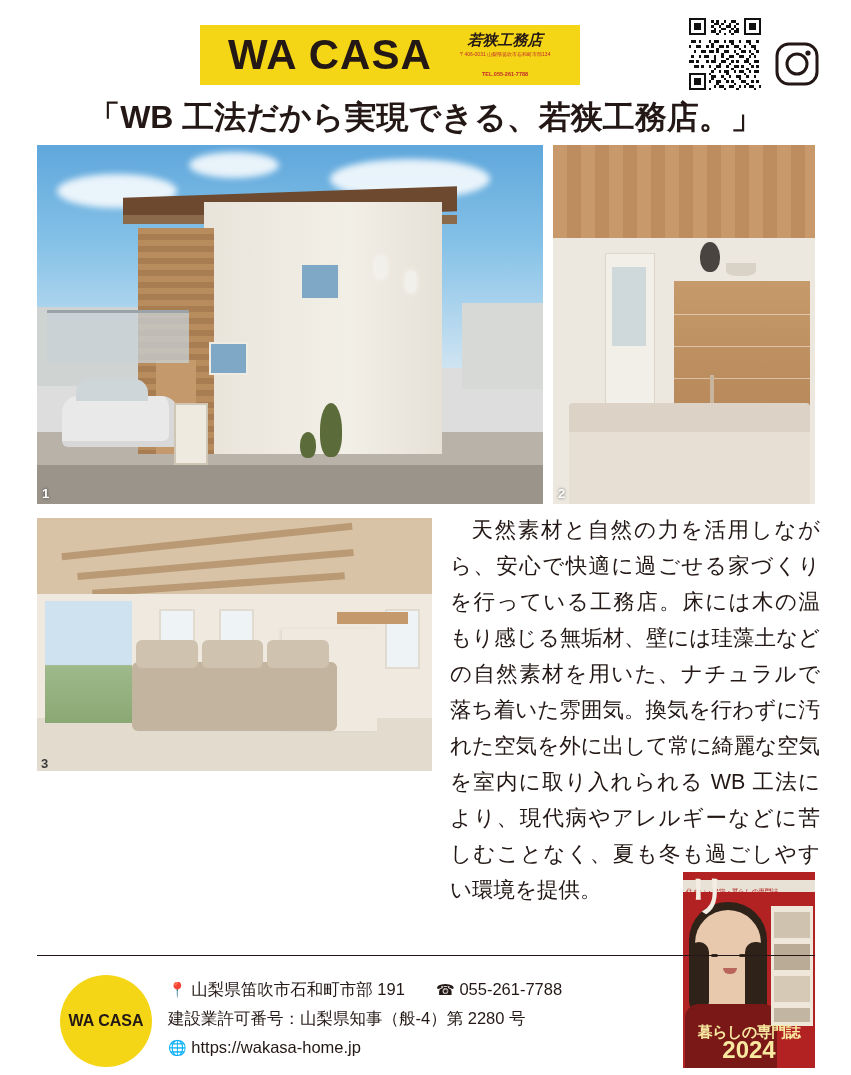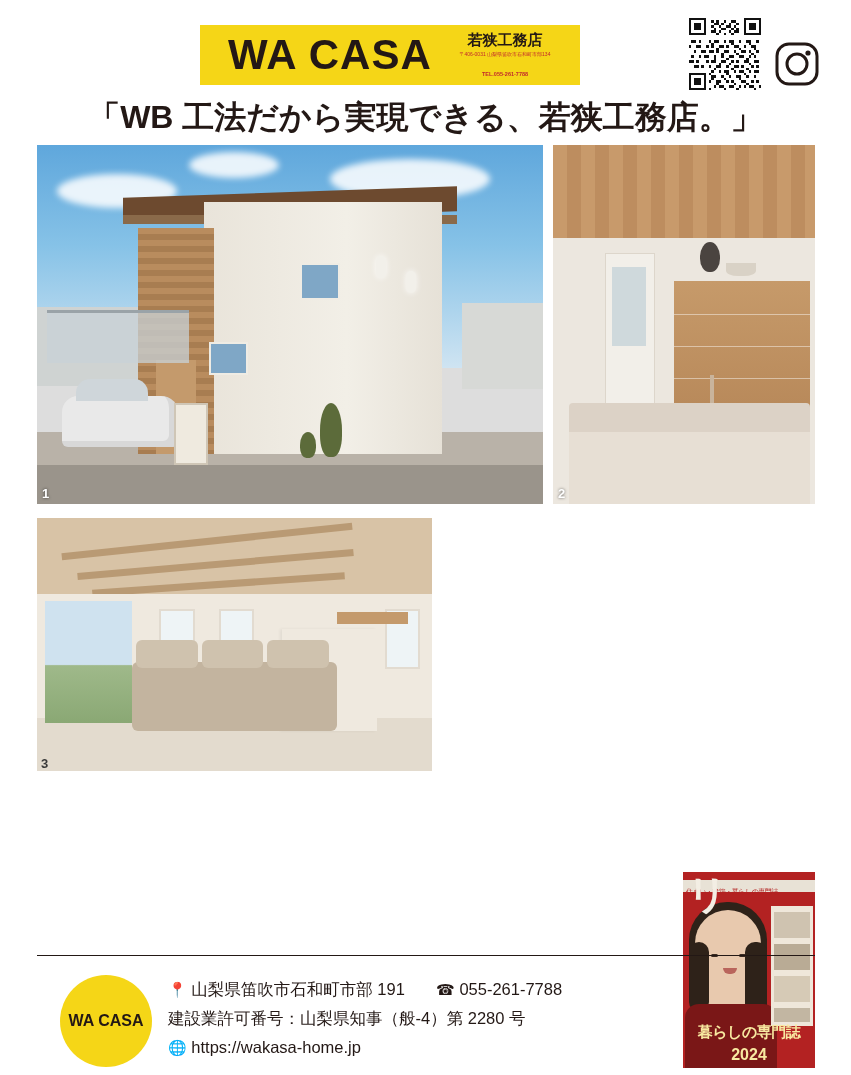--- a/index.html
+++ b/index.html
@@ -6,21 +6,21 @@
   body{width:851px;height:1075px;position:relative;font-family:"Liberation Sans","DejaVu Sans",sans-serif;color:#231815;overflow:hidden;}
   .page{position:absolute;left:0;top:0;width:851px;height:1075px;background:#fff;}
 
   
   .header{position:absolute;left:0;top:0;width:851px;height:100px;}
   .logo-house{position:absolute;left:26px;top:16px;width:120px;height:74px;}
   .logo-house svg{position:absolute;left:0;top:0;}
   .logo-label{position:absolute;left:0;top:50px;width:120px;text-align:center;font-size:17px;font-weight:bold;letter-spacing:1px;color:#231815;}
   .brand-band{position:absolute;left:200px;top:25px;width:380px;height:60px;background:#f5d617;}
   .brand-title{position:absolute;left:28px;top:8px;font-size:42px;font-weight:bold;letter-spacing:1px;color:#231815;line-height:44px;font-family:"Liberation Sans",sans-serif;}
-  .brand-sub{position:absolute;right:10px;top:6px;width:130px;text-align:center;font-size:15px;font-weight:bold;color:#231815;}
+  .brand-sub{position:absolute;right:10px;top:6px;width:130px;text-align:center;font-size:15px;font-weight:bold;color:#231815;font-style:italic;}
   .brand-addr{position:absolute;right:10px;top:26px;width:130px;text-align:center;font-size:5px;line-height:6px;color:#c1272d;}
   .brand-tel{position:absolute;right:10px;top:46px;width:130px;text-align:center;font-size:5.5px;color:#c1272d;font-weight:bold;}
 
   .qr{position:absolute;left:689px;top:18px;width:72px;height:72px;}
   .qr canvas, .qr .qrimg{width:72px;height:72px;display:block;}
   .ig{position:absolute;left:775px;top:42px;width:44px;height:44px;}
   .ig svg{display:block;}
 
   
   .catch{position:absolute;left:0;top:96px;width:851px;text-align:center;font-size:32px;font-weight:bold;letter-spacing:0px;color:#231815;}
@@ -101,21 +101,21 @@
   .mag-hair2{position:absolute;left:6px;top:70px;width:20px;height:70px;background:#2e2219;border-radius:10px;}
   .mag-hair3{position:absolute;left:62px;top:70px;width:22px;height:74px;background:#2e2219;border-radius:10px;}
   .mag-coat{position:absolute;left:2px;top:132px;width:92px;height:64px;background:#7a1717;border-radius:14px 14px 0 0;}
   .mag-eye{position:absolute;width:7px;height:3px;background:#3a2a20;border-radius:2px;}
   .mag-mouth{position:absolute;left:40px;top:96px;width:14px;height:6px;background:#b9655c;border-radius:0 0 7px 7px;}
   .mag-side{position:absolute;right:2px;top:34px;width:42px;height:120px;background:#efe7da;}
   .mag-side .ss{position:absolute;left:3px;width:36px;background:#cfc3b0;}
   .mag-ribbon{position:absolute;left:0;top:8px;width:100%;height:12px;background:#e8e2d6;}
   .mag-ribbon span{font-size:7px;color:#b32222;line-height:12px;padding-left:3px;letter-spacing:-.5px;}
   .mag-award{position:absolute;left:2px;bottom:26px;width:128px;text-align:center;font-size:15px;font-weight:bold;color:#f8e9a0;letter-spacing:-.5px;}
-  .mag-year{position:absolute;left:2px;bottom:4px;width:128px;text-align:center;font-size:16px;font-weight:bold;color:#f8e9a0;}
+  .mag-year{position:absolute;left:2px;bottom:4px;width:128px;text-align:center;font-size:24px;font-weight:bold;color:#f8e9a0;}
 </style>
 </head>
 <body>
 
 <div class="page">
 
   <div class="header">
 
 
     <div class="brand-band">
@@ -354,20 +354,23 @@
     <div class="p3-partition"></div>
     <div class="p3-shelf"></div>
     <div class="p3-sofa">
       <div class="p3-cushion" style="left:2%;width:30%;"></div>
       <div class="p3-cushion" style="left:34%;width:30%;"></div>
       <div class="p3-cushion" style="left:66%;width:30%;"></div>
     </div>
     <div class="num">3</div>
   </div>
 
+  <div class="body-text">
+    <p>天然素材と自然の力を活用しながら、安心で快適に過ごせる家づくりを行っている工務店。床には木の温もり感じる無垢材、壁には珪藻土などの自然素材を用いた、ナチュラルで落ち着いた雰囲気。換気を行わずに汚れた空気を外に出して常に綺麗な空気を室内に取り入れられる WB 工法により、現代病やアレルギーなどに苦しむことなく、夏も冬も過ごしやすい環境を提供。</p>
+  </div>
 
 
   <div class="mag">
     <div class="mag-hair"></div>
     <div class="mag-face"></div>
     <div class="mag-hair2"></div>
     <div class="mag-hair3"></div>
     <div class="mag-eye" style="left:28px;top:82px;"></div>
     <div class="mag-eye" style="left:56px;top:82px;"></div>
     <div class="mag-mouth"></div>

